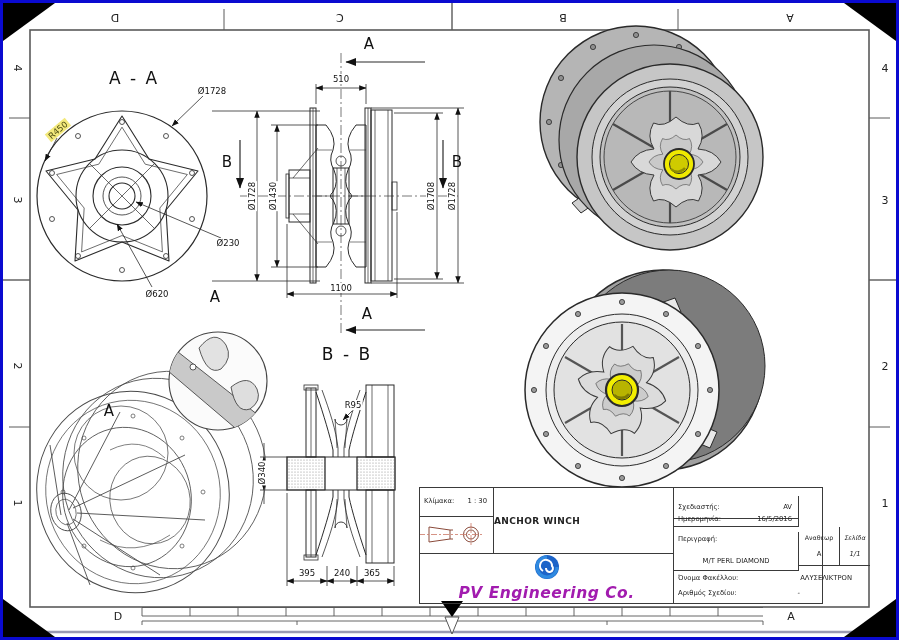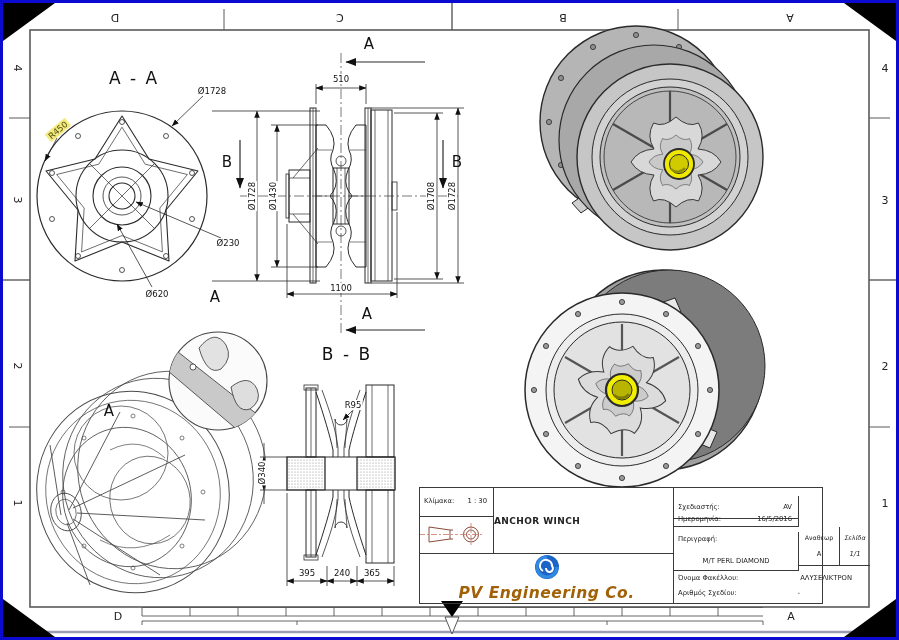--- a/index.html
+++ b/index.html
@@ -17,21 +17,21 @@
   
   .tb{position:absolute;left:416px;top:484px;width:404px;height:117px;border:1.2px solid #3a3a3a;box-sizing:border-box;font-size:6.8px;color:#222;}
   .tb .cell{position:absolute;box-sizing:border-box;}
   .br{border-right:1px solid #3a3a3a;}
   .bb{border-bottom:1px solid #3a3a3a;}
   .cell .lab{position:absolute;left:4px;top:3px;}
   .cell .val{position:absolute;right:6px;top:3px;}
   .anchor-title{display:flex;align-items:center;justify-content:flex-start;font-size:9px;font-weight:bold;letter-spacing:.4px;}
   .a4{display:flex;align-items:center;justify-content:center;font-size:15px;color:#111;}
   .stack{display:flex;flex-direction:column;align-items:center;justify-content:space-around;padding:3px 0;}
-  .company{position:absolute;left:0;right:0;bottom:2px;text-align:center;font-size:15.5px;font-weight:bold;font-style:italic;color:#a16207;letter-spacing:.5px;}
+  .company{position:absolute;left:0;right:0;bottom:2px;text-align:center;font-size:15.5px;font-weight:bold;font-style:italic;color:#a21caf;letter-spacing:.5px;}
 </style>
 </head>
 <body>
 
 <div class="sheet">
 
 <svg width="893" height="634" viewBox="0 0 893 634">
   <defs>
     <marker id="ah" viewBox="0 0 10 10" refX="9.5" refY="5" markerWidth="9" markerHeight="9" orient="auto-start-reverse">
       <path d="M0,1.2 L10,5 L0,8.8 z" fill="#111"></path>

